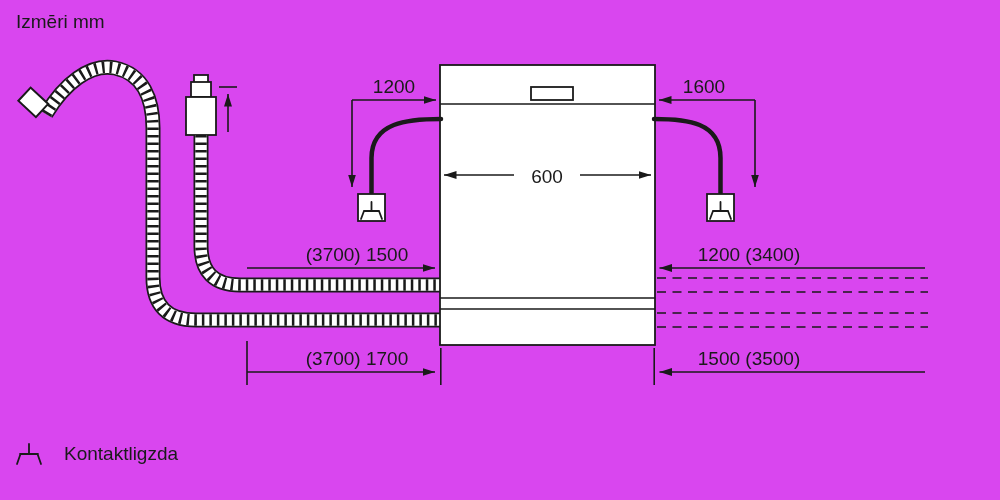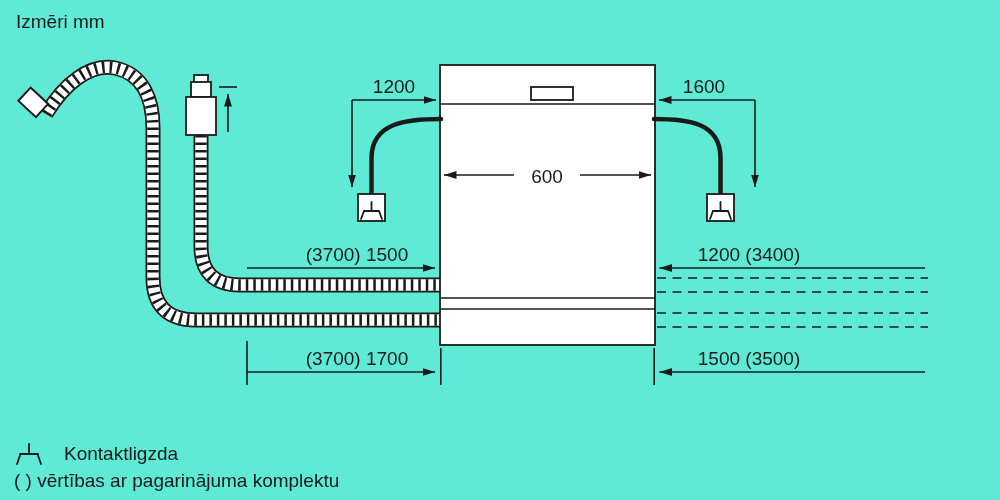--- a/index.html
+++ b/index.html
@@ -1,17 +1,17 @@
 <!DOCTYPE html>
 <html><head>
 <meta charset="utf-8">
 <style>
   html,body{margin:0;padding:0;background:#fff;}
   body{width:1000px;height:500px;font-family:"Liberation Sans",sans-serif;color:#1a1a1a;}
-  .stage{position:relative;width:1000px;height:500px;overflow:hidden;background:#5eead4;}
+  .stage{position:relative;width:1000px;height:500px;overflow:hidden;background:#d946ef;}
   .stage > svg{position:absolute;left:0;top:0;}
   .title{position:absolute;left:16px;top:11px;font-size:19px;}
   .legend{position:absolute;left:14px;top:441px;display:flex;align-items:center;gap:20px;font-size:19px;}
   .note{position:absolute;left:14px;top:470px;font-size:19px;}
 
   
   .ln{stroke:#1a1a1a;stroke-width:1.6;fill:none;}
   .thick{stroke:#1a1a1a;stroke-width:1.8;fill:#fff;}
   .cord{stroke:#1a1a1a;stroke-width:4.5;fill:none;stroke-linecap:round;}
   .h1{stroke:#1a1a1a;stroke-width:15;fill:none;}
@@ -117,15 +117,14 @@
     <text class="dim" x="357" y="365">(3700) 1700</text>
     <text class="dim" x="749" y="365">1500 (3500)</text>
   </svg>
 
   <div class="legend">
     <svg width="30" height="26" viewBox="0 0 30 26">
       <path class="sym" d="M15,3 L15,13 M6,13 L24,13 M6.5,13 L3,23 M23.5,13 L27,23" stroke="#1a1a1a" stroke-width="2" fill="none" stroke-linecap="round"></path>
     </svg>
     <span>Kontaktligzda</span>
   </div>
-  <div class="note">( ) vērtības ar pagarinājuma komplektu</div>
 
 </div>
 
 </body></html>

